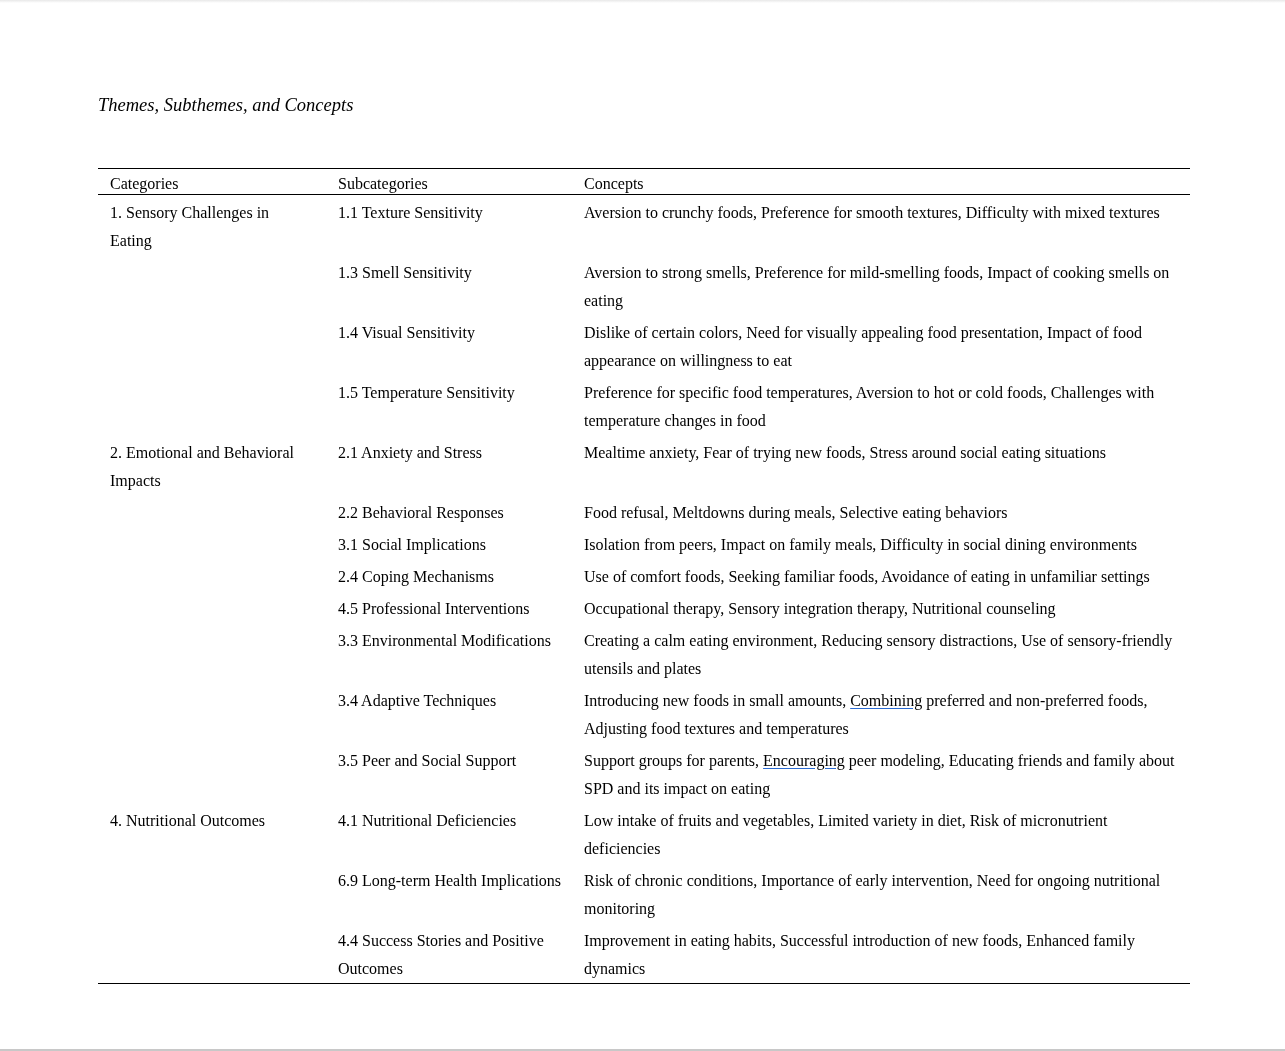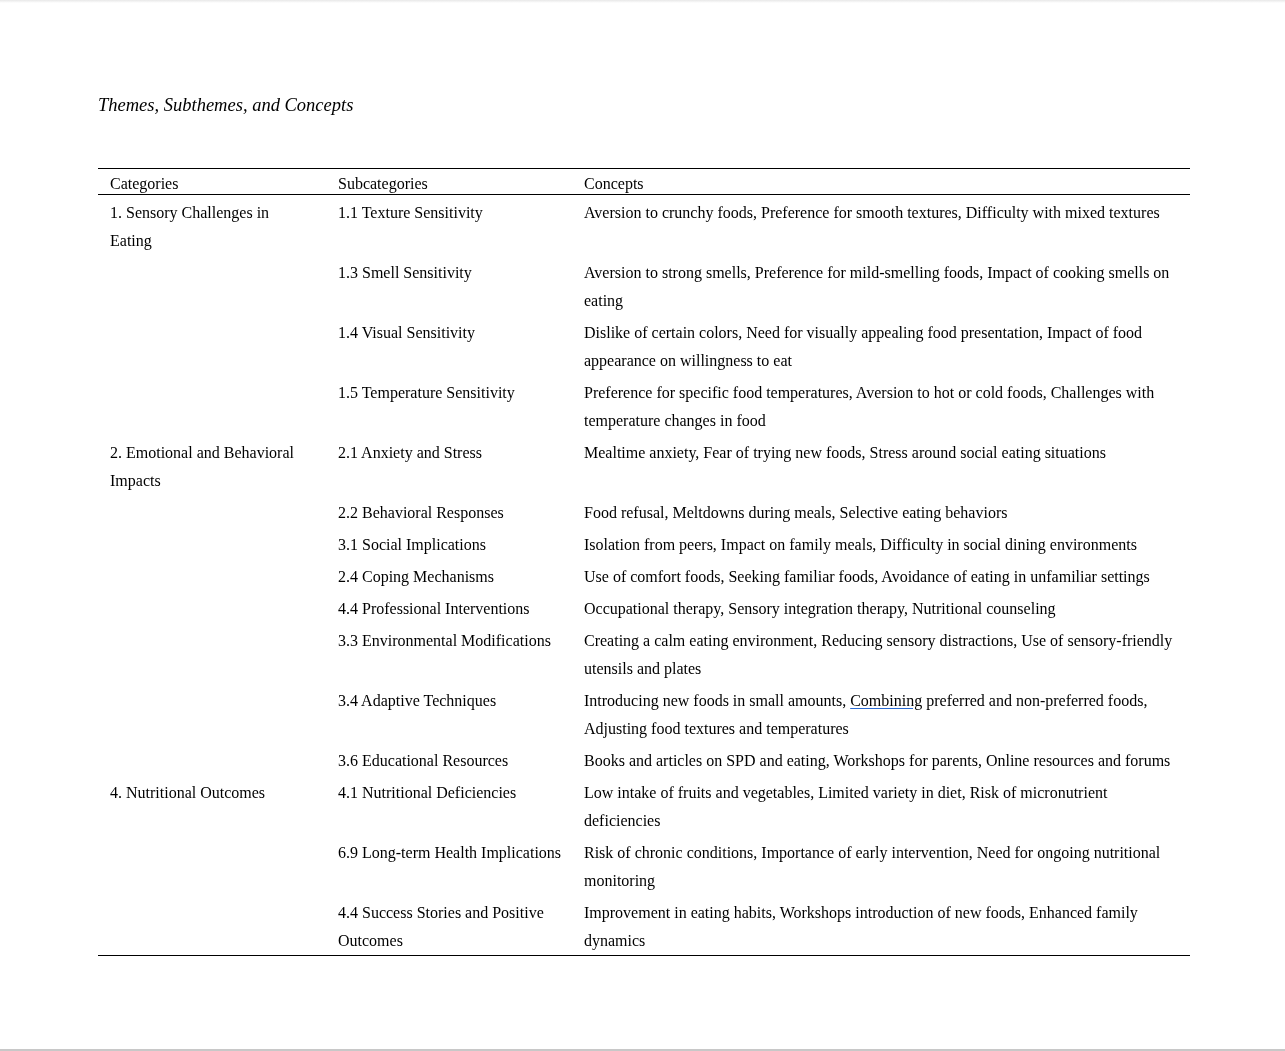--- a/index.html
+++ b/index.html
@@ -129,49 +129,49 @@
         <td class="s">3.1 Social Implications</td>
         <td class="c">Isolation from peers, Impact on family meals, Difficulty in social dining environments</td>
       </tr>
       <tr>
         <td class="k"></td>
         <td class="s">2.4 Coping Mechanisms</td>
         <td class="c">Use of comfort foods, Seeking familiar foods, Avoidance of eating in unfamiliar settings</td>
       </tr>
       <tr>
         <td class="k"></td>
-        <td class="s">4.4 Professional Interventions</td>
+        <td class="s">4.5 Professional Interventions</td>
         <td class="c">Occupational therapy, Sensory integration therapy, Nutritional counseling</td>
       </tr>
       <tr>
         <td class="k"></td>
         <td class="s">3.3 Environmental Modifications</td>
         <td class="c">Creating a calm eating environment, Reducing sensory distractions, Use of sensory-friendly utensils and plates</td>
       </tr>
       <tr>
         <td class="k"></td>
         <td class="s">3.4 Adaptive Techniques</td>
         <td class="c"><span>Introducing new foods in small amounts, </span><span class="spell">Combining</span><span> preferred and non-preferred foods, Adjusting food textures and temperatures</span></td>
       </tr>
       <tr>
         <td class="k"></td>
-        <td class="s">3.6 Educational Resources</td>
-        <td class="c">Books and articles on SPD and eating, Workshops for parents, Online resources and forums</td>
+        <td class="s">3.5 Peer and Social Support</td>
+        <td class="c"><span>Support groups for parents, </span><span class="spell">Encouraging</span><span> peer modeling, Educating friends and family about SPD and its impact on eating</span></td>
       </tr>
       <tr>
         <td class="k">4. Nutritional Outcomes</td>
         <td class="s">4.1 Nutritional Deficiencies</td>
         <td class="c">Low intake of fruits and vegetables, Limited variety in diet, Risk of micronutrient deficiencies</td>
       </tr>
       <tr>
         <td class="k"></td>
         <td class="s">6.9 Long-term Health Implications</td>
         <td class="c">Risk of chronic conditions, Importance of early intervention, Need for ongoing nutritional monitoring</td>
       </tr>
       <tr>
         <td class="k"></td>
         <td class="s">4.4 Success Stories and Positive Outcomes</td>
-        <td class="c">Improvement in eating habits, Workshops introduction of new foods, Enhanced family dynamics</td>
+        <td class="c">Improvement in eating habits, Successful introduction of new foods, Enhanced family dynamics</td>
       </tr>
     </tbody>
 </table>
 
 <div class="bottom-edge"></div>
 
 </body></html>

